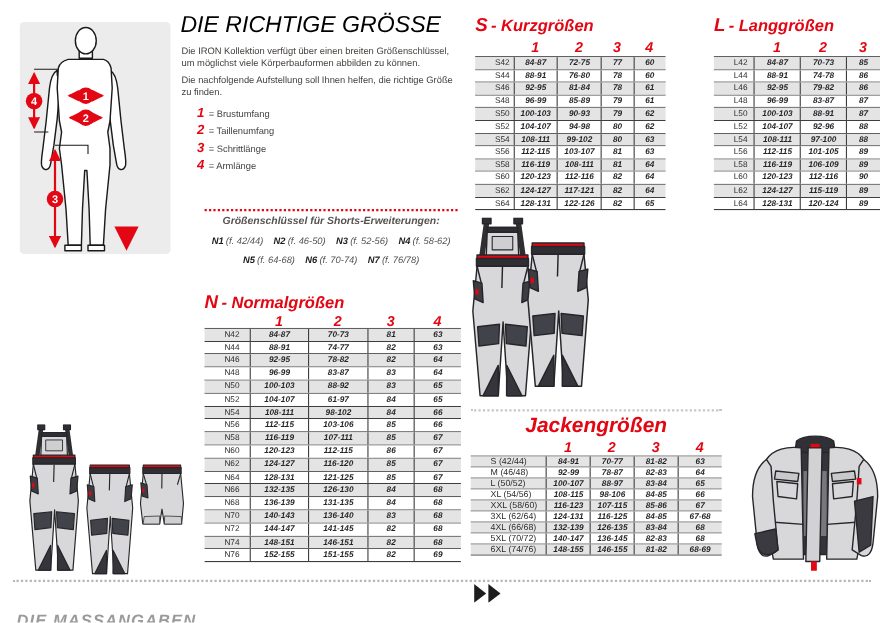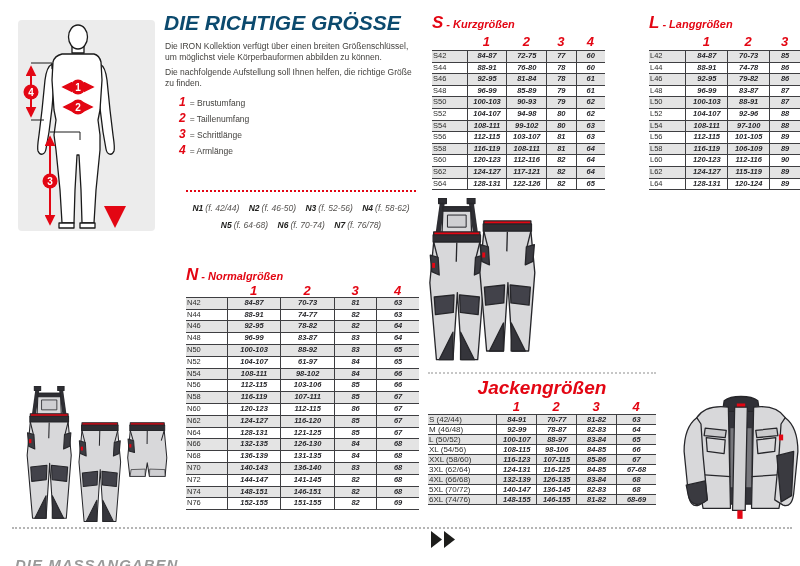--- a/index.html
+++ b/index.html
@@ -3,48 +3,48 @@
 <meta charset="utf-8">
 <style>
   * { margin:0; padding:0; box-sizing:border-box; }
   html,body { width:800px; height:566px; }
   body { font-family:"Liberation Sans", sans-serif; background:#ffffff; color:#1d1d1b; }
   .page { position:relative; width:800px; height:566px; background:#fff; overflow:hidden; }
   .abs { position:absolute; }
 
   
   .figure-box { left:18px; top:20px; width:137px; height:211px; background:#ececec; border-radius:4px; }
-  .main-title { left:164px; top:11px; font-size:21px; font-weight:bold; font-style:italic; color:#0c4a6e; white-space:nowrap; }
+  .main-title { left:164px; top:11px; font-size:21px; font-weight:normal; font-style:italic; color:#000000; white-space:nowrap; }
   .intro-p { left:165px; width:256px; font-size:8.5px; line-height:1.3; color:#44423f; }
   .p1 { top:41px; } .p2 { top:67px; }
   .legend-item { left:179px; font-size:8.5px; color:#44423f; white-space:nowrap; }
   .lnum { color:#e30613; font-weight:bold; font-style:italic; font-size:12px; margin-right:4px; }
 
   
   .shorts-key { left:186px; top:190px; width:230px; border-top:2px dotted #e30613; padding-top:4px; text-align:center; }
   .sk-title { font-size:9.5px; font-style:italic; font-weight:bold; color:#565350; }
   .sk-line { font-size:8.5px; margin-top:7px; color:#565350; font-style:italic; white-space:nowrap; }
   .sk-code { font-weight:bold; font-style:italic; color:#1d1d1b; margin-left:7px; }
   .sk-range { margin-left:2px; }
   .sk-line .sk-code:first-child { margin-left:0; }
 
   
   .section { position:absolute; }
   .section-title { white-space:nowrap; line-height:1; }
   .st-big { font-size:17px; font-weight:bold; font-style:italic; color:#e30613; }
-  .st-small { font-size:11px; font-weight:bold; font-style:italic; color:#e30613; margin-left:3px; }
+  .st-small { font-size:15px; font-weight:bold; font-style:italic; color:#e30613; margin-left:3px; }
   .jacket-title { font-size:19px; font-weight:bold; font-style:italic; color:#e30613; line-height:1;text-align:center; }
 
   .grid { margin-top:3px; border-bottom:1.5px solid #3e3e41; }
   .trow { display:grid; }
   .trow.data { border-top:1.5px solid #3e3e41; }
   .tcell { height:10.6px; line-height:10.6px; font-size:7.5px; overflow:hidden; white-space:nowrap; }
   .thead .tcell { height:16px; line-height:16px; background:#fff !important; border:none; color:#e30613; font-weight:bold; font-style:italic; font-size:13px; text-align:center; }
   .tcell.val { text-align:center; font-weight:bold; font-style:italic; border-left:1px solid #3e3e41; color:#26262a; }
-  .tcell.label { padding-left:1px; color:#2c2c2b; }
+  .tcell.label { padding-left:18px; color:#2c2c2b; }
   .trow.odd .tcell { background:#e4e4e4; }
   .trow.even .tcell { background:#fff; }
 
   .sec-s { left:432px; top:14px; width:173px; }
   .sec-l { left:613px; top:14px; width:182px;margin-left:36px; }
   .sec-n { left:186px; top:266px; width:233px; }
   .sec-j { left:428px; top:372px; width:228px; border-top:2px dotted #c6c6c6; padding-top:4px; }
 
   .tbl-s .trow, .tbl-l .trow { grid-template-columns:20% 23% 23% 17% 17%; }
   .tbl-n .trow { grid-template-columns:17.5% 23% 23% 18.2% 18.3%; }
@@ -154,20 +154,21 @@
   <h1 class="abs main-title">DIE RICHTIGE GRÖSSE</h1>
   <p class="abs intro-p p2">Die nachfolgende Aufstellung soll Ihnen helfen, die richtige Größe zu finden.</p>
   <p class="abs intro-p p1">Die IRON Kollektion verfügt über einen breiten Größenschlüssel, um möglichst viele Körperbauformen abbilden zu können.</p>
 
   <div class="abs legend-item" style="top:95px"><span class="lnum">1</span><span>= Brustumfang</span></div>
   <div class="abs legend-item" style="top:111px"><span class="lnum">2</span><span>= Taillenumfang</span></div>
   <div class="abs legend-item" style="top:127px"><span class="lnum">3</span><span>= Schrittlänge</span></div>
   <div class="abs legend-item" style="top:143px"><span class="lnum">4</span><span>= Armlänge</span></div>
 
   <div class="abs shorts-key">
+    <div class="sk-title">Größenschlüssel für Shorts-Erweiterungen:</div>
     <div class="sk-line">
       <span class="sk-code">N1</span><span class="sk-range">(f. 42/44)</span>
       <span class="sk-code">N2</span><span class="sk-range">(f. 46-50)</span>
       <span class="sk-code">N3</span><span class="sk-range">(f. 52-56)</span>
       <span class="sk-code">N4</span><span class="sk-range">(f. 58-62)</span>
     </div>
     <div class="sk-line">
       <span class="sk-code">N5</span><span class="sk-range">(f. 64-68)</span>
       <span class="sk-code">N6</span><span class="sk-range">(f. 70-74)</span>
       <span class="sk-code">N7</span><span class="sk-range">(f. 76/78)</span>

